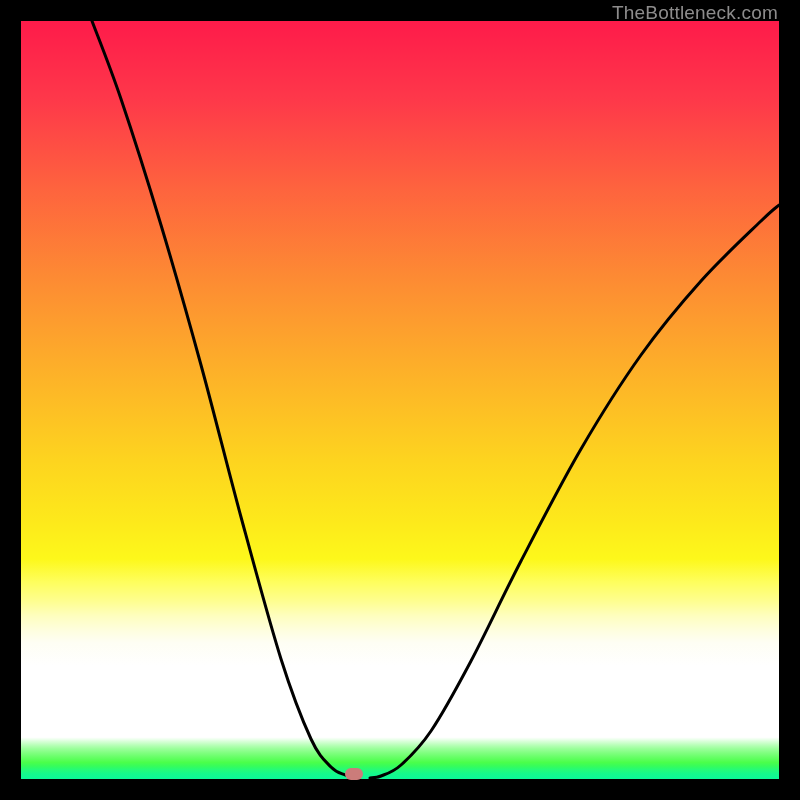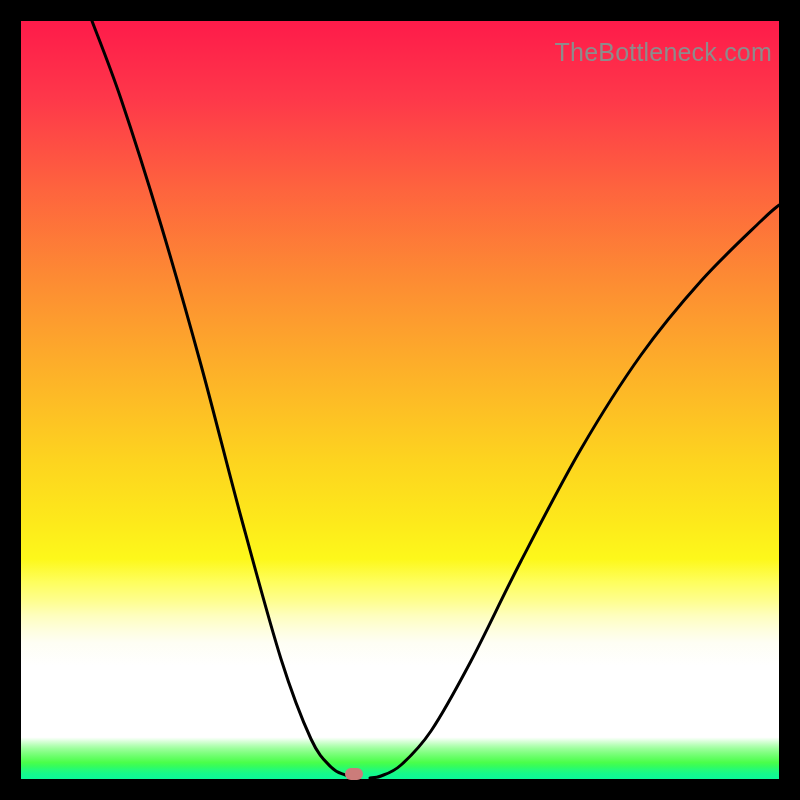--- a/index.html
+++ b/index.html
@@ -50,27 +50,26 @@
   .marker {
     position: absolute;
     width: 18px;
     height: 12px;
     background: #cb7c7a;
     border-radius: 6px / 6px;
   }
   .watermark {
     position: absolute;
     top: 2px;
-    right: 28px;
+    right: 22px;
     font-family: Arial, Helvetica, sans-serif;
-    font-size: 25px;
+    font-size: 19px;
     font-weight: 500;
     color: #8d8c8c;
     letter-spacing: 0.2px;
-    margin-top: 36px;
   }
 </style>
 </head>
 <body>
 
 <div class="plot-area"></div>
 
 <svg class="curve" viewBox="0 0 758 758" preserveAspectRatio="none">
   <path id="left-path" fill="none" stroke="#000" stroke-width="3" stroke-linecap="round" d="M 71 0 C 75.83333333333333 13, 88.5 44, 100 78 C 111.5 112, 126.66666666666667 159.66666666666666, 140 204 C 153.33333333333334 248.33333333333334, 166.66666666666666 295.3333333333333, 180 344 C 193.33333333333334 392.6666666666667, 206.66666666666666 447, 220 496 C 233.33333333333334 545, 248.33333333333334 601, 260 638 C 271.6666666666667 675, 281.6666666666667 700, 290 718 C 298.3333333333333 736, 304.3333333333333 740, 310 746 C 315.6666666666667 752, 320.3333333333333 752.3333333333334, 324 754 C 327.6666666666667 755.6666666666666, 329.8333333333333 755.5, 332 756 C 334.1666666666667 756.5, 336.1666666666667 756.8333333333334, 337 757"></path>
   <path id="right-path" fill="none" stroke="#000" stroke-width="3" stroke-linecap="round" d="M 349 757 C 350.8333333333333 756.6666666666666, 354.8333333333333 757.1666666666666, 360 755 C 365.1666666666667 752.8333333333334, 371.6666666666667 751.5, 380 744 C 388.3333333333333 736.5, 398.3333333333333 727.3333333333334, 410 710 C 421.6666666666667 692.6666666666666, 435 668.3333333333334, 450 640 C 465 611.6666666666666, 481.6666666666667 575.3333333333334, 500 540 C 518.3333333333334 504.6666666666667, 540 462.3333333333333, 560 428 C 580 393.6666666666667, 600 362, 620 334 C 640 306, 660 282.3333333333333, 680 260 C 700 237.66666666666666, 727 212.66666666666666, 740 200 C 753 187.33333333333334, 755 186.66666666666666, 758 184"></path>

